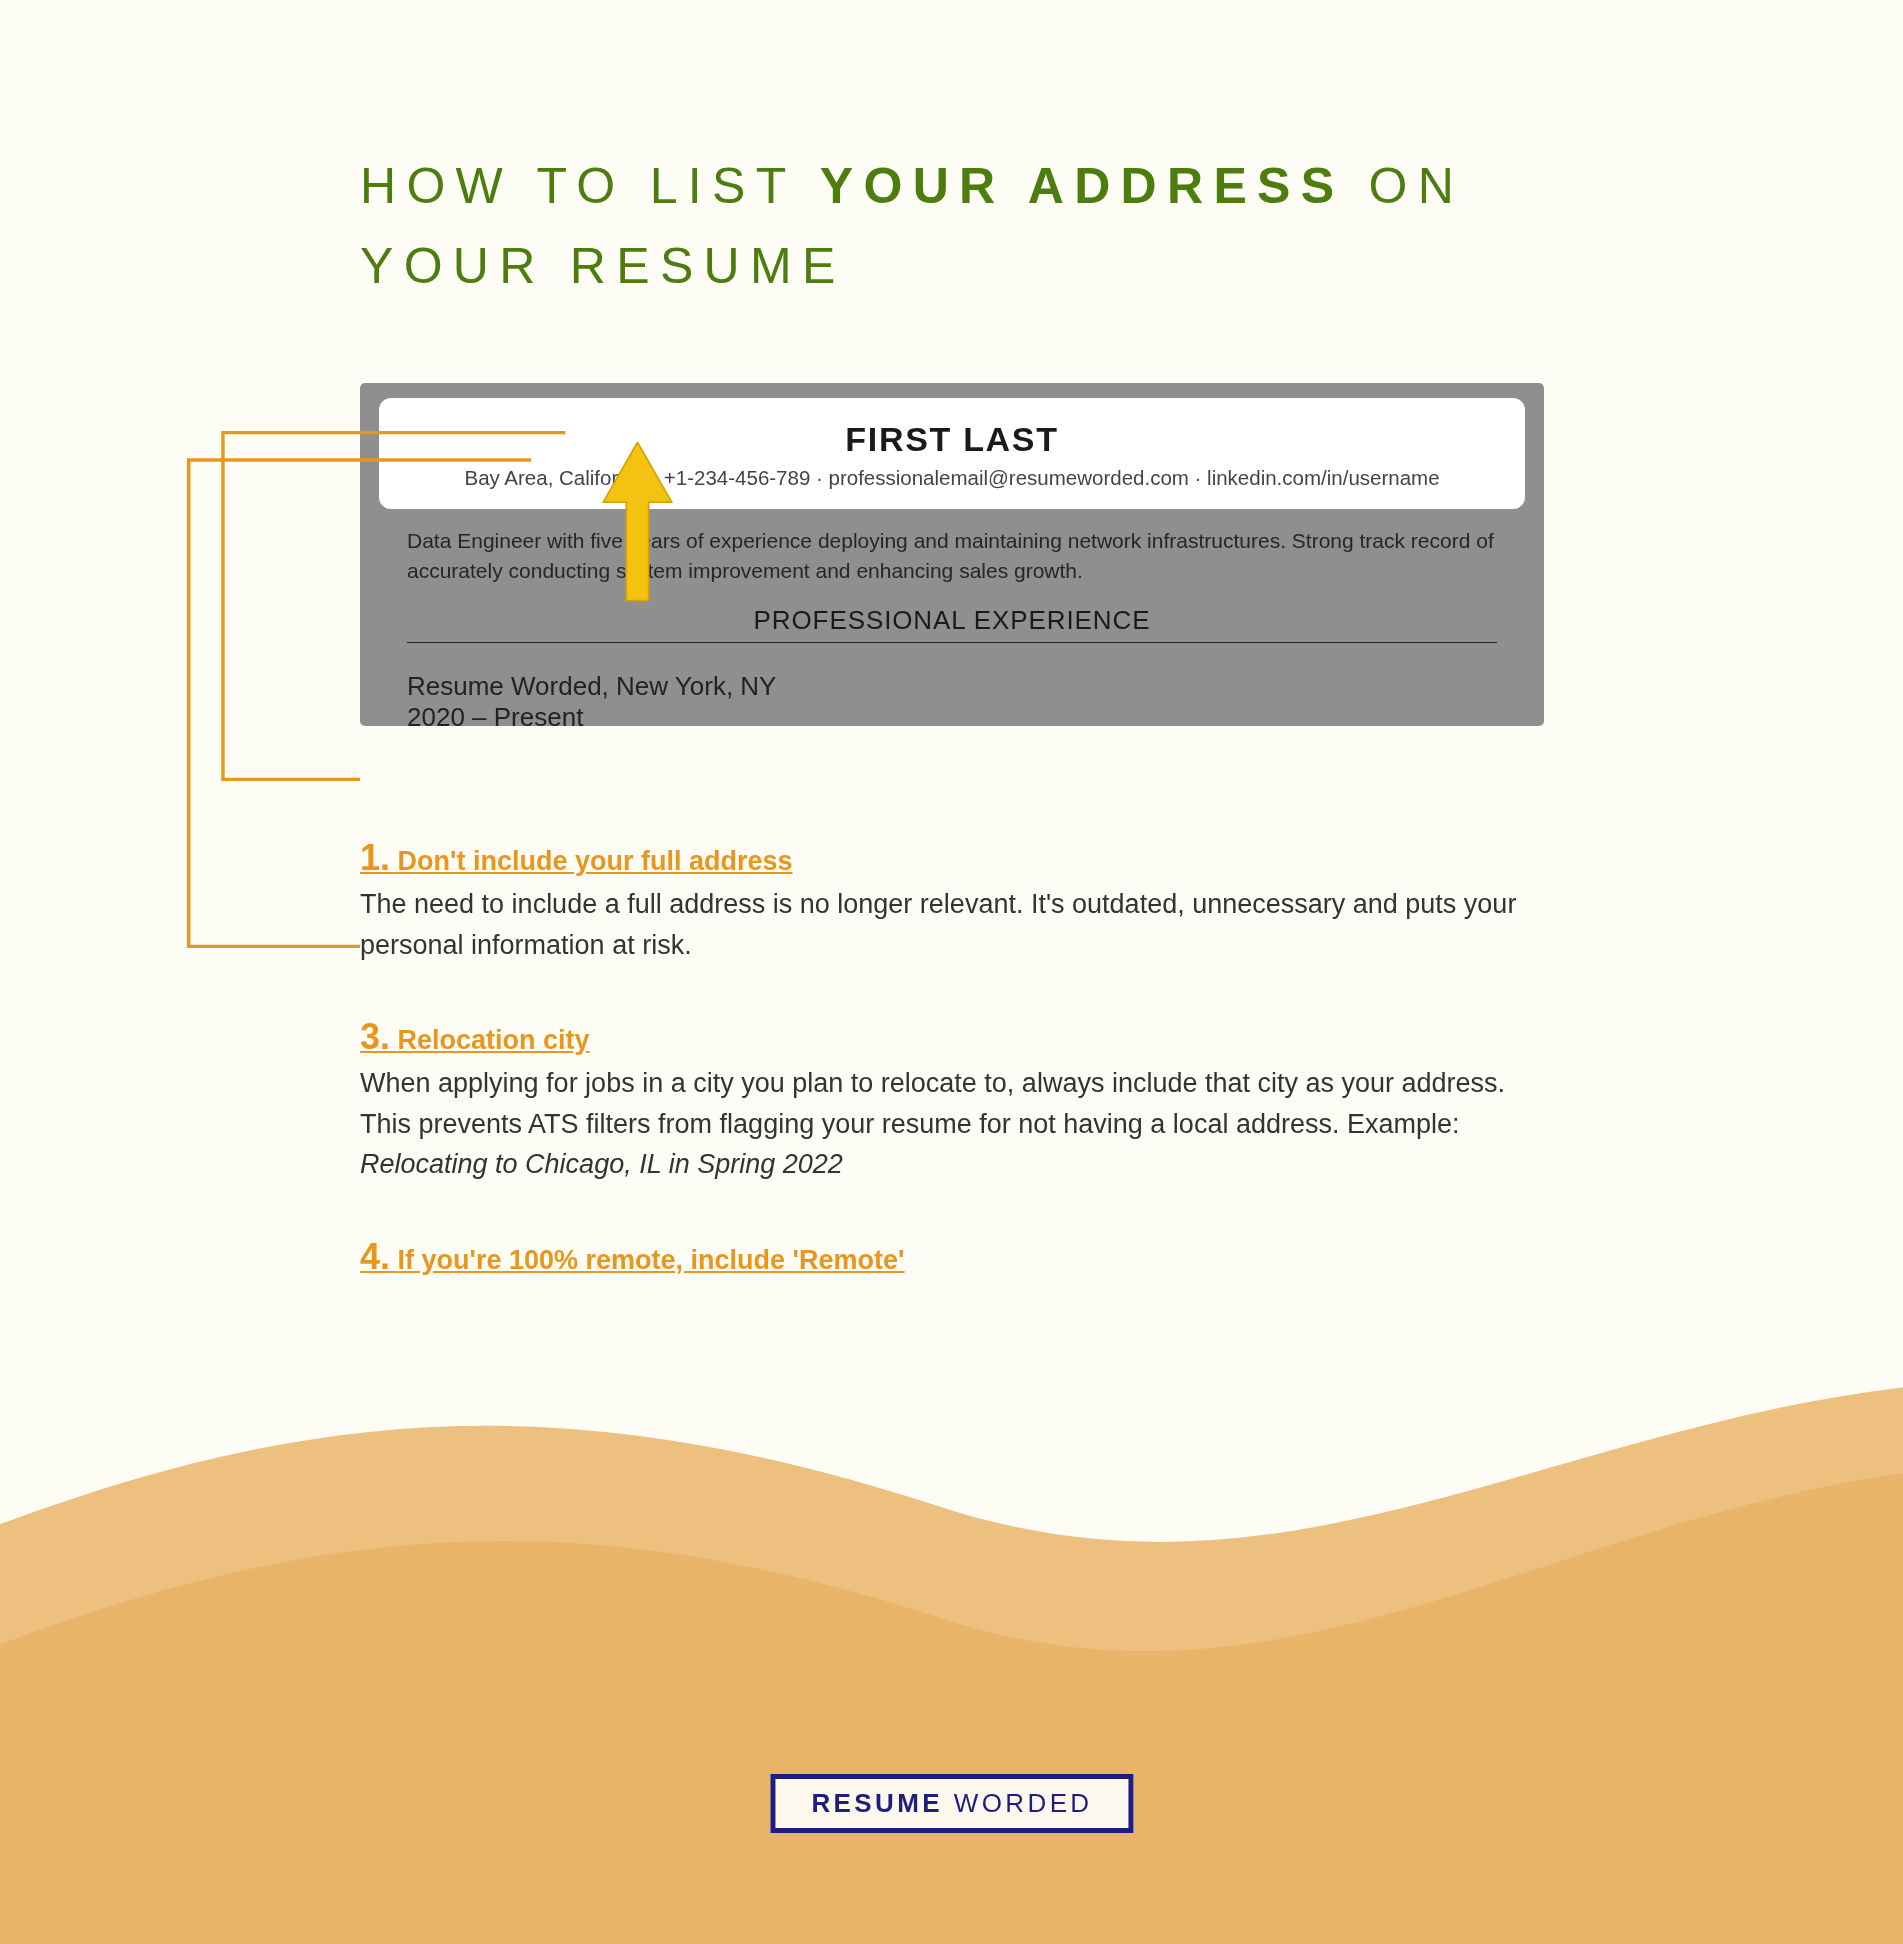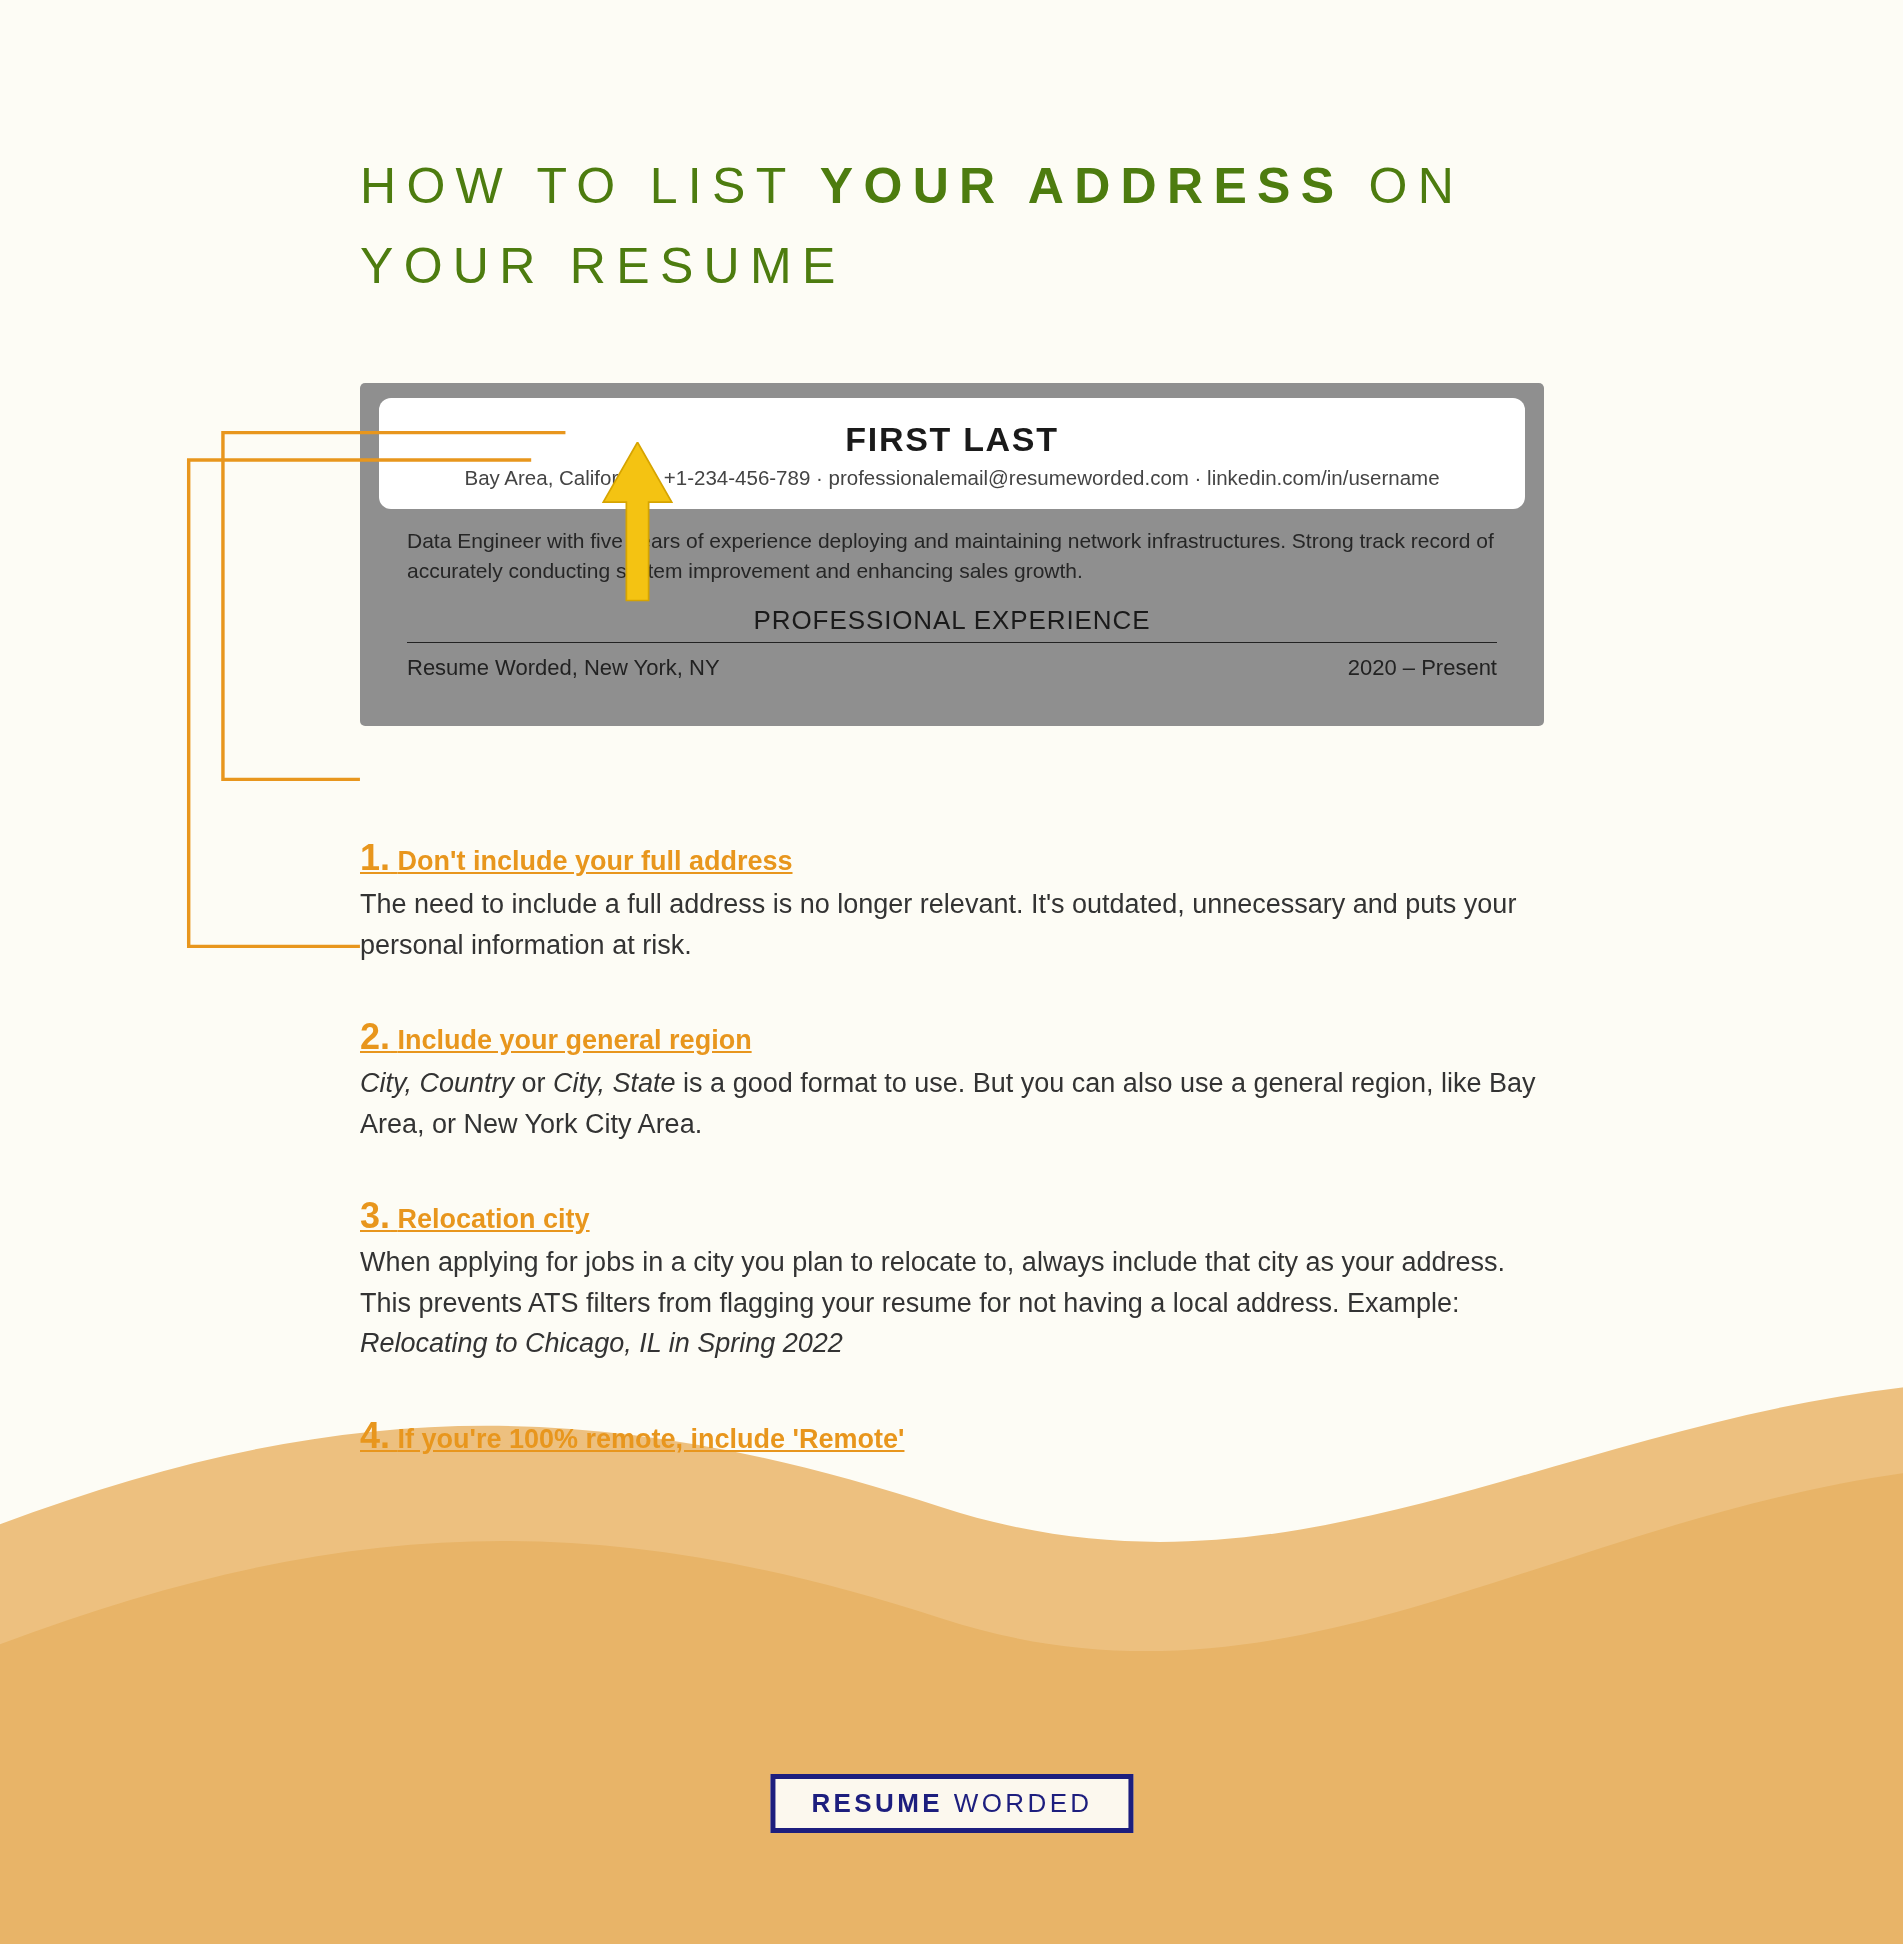--- a/index.html
+++ b/index.html
@@ -70,23 +70,24 @@
   font-weight: 400;
   font-size: 26px;
   letter-spacing: 0.9px;
   margin-top: 20.5px;
   color: #1a1a1a;
 }
 .hr { border: none; border-top: 1.7px solid #222; margin: 5.1px 47px 0 47px; }
 .job-line {
   display: flex;
   justify-content: space-between;
-  margin: 12px 47px 0 47px;
-  font-size: 22px;
+  margin: 28px 47px 0 47px;
+  font-size: 26px;
   color: #222;
+  flex-direction: column;
 }
 .arrow {
   position: absolute;
   left: 599px;
   top: 442px;
   z-index: 3;
 }
 .connector {
   position: absolute;
   z-index: 2;
@@ -156,24 +157,20 @@
       <span>2020 – Present</span>
     </div>
   </div>
 
   <div class="tips">
     <div class="tip">
       <div class="tip-head"><span class="num">1.</span> <span>Don't include your full address</span></div>
       <div class="tip-body">The need to include a full address is no longer relevant. It's outdated, unnecessary and puts your personal information at risk.</div>
     </div>
     <div class="tip">
-      <div class="tip-head"><span class="num">2.</span> <span>Include your general region</span></div>
-      <div class="tip-body"><span class="ital">City, Country</span> or <span class="ital">City, State</span>  is a good format to use. But you can also use a general region, like Bay Area, or New York City Area.</div>
-    </div>
-    <div class="tip">
       <div class="tip-head"><span class="num">3.</span> <span>Relocation city</span></div>
       <div class="tip-body">When applying for jobs in a city you plan to relocate to, always include that city as your address. This prevents ATS filters from flagging your resume for not having a local address. Example: <span class="ital">Relocating to Chicago, IL in Spring 2022</span></div>
     </div>
     <div class="tip">
       <div class="tip-head"><span class="num">4.</span> <span>If you're 100% remote, include 'Remote'</span></div>
     </div>
   </div>
 </div>
 
 <svg class="connector" style="left:163px; top:424px;" width="411" height="531" viewBox="0 0 480 620">

